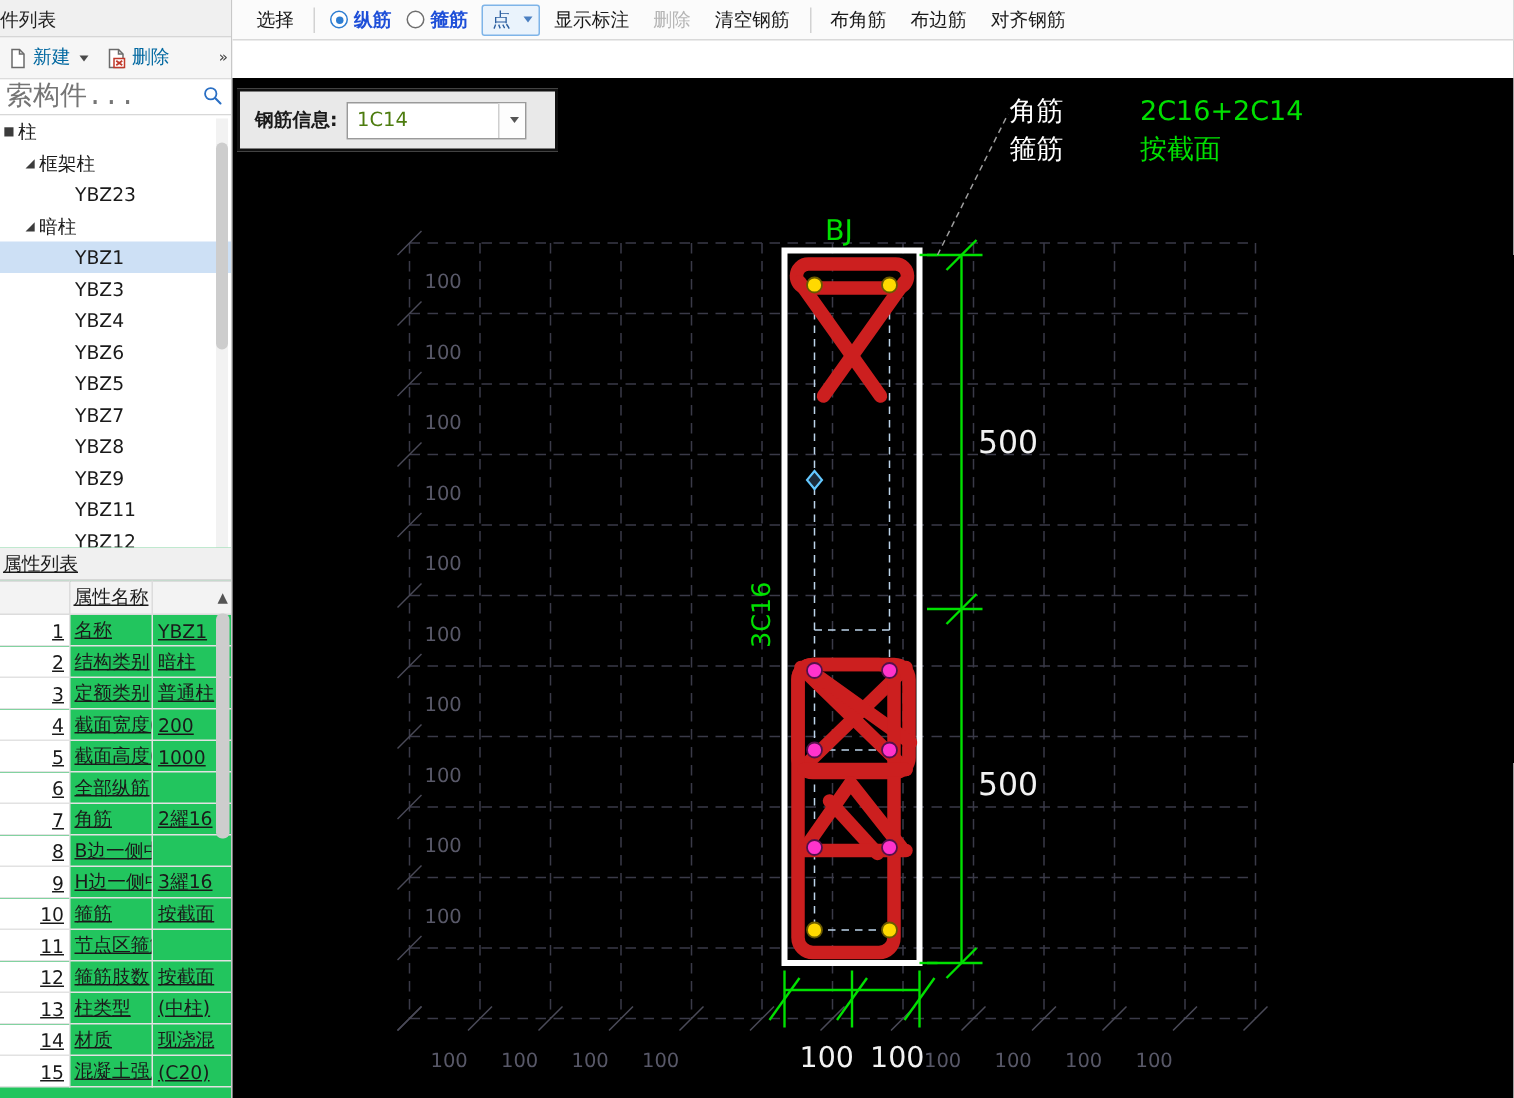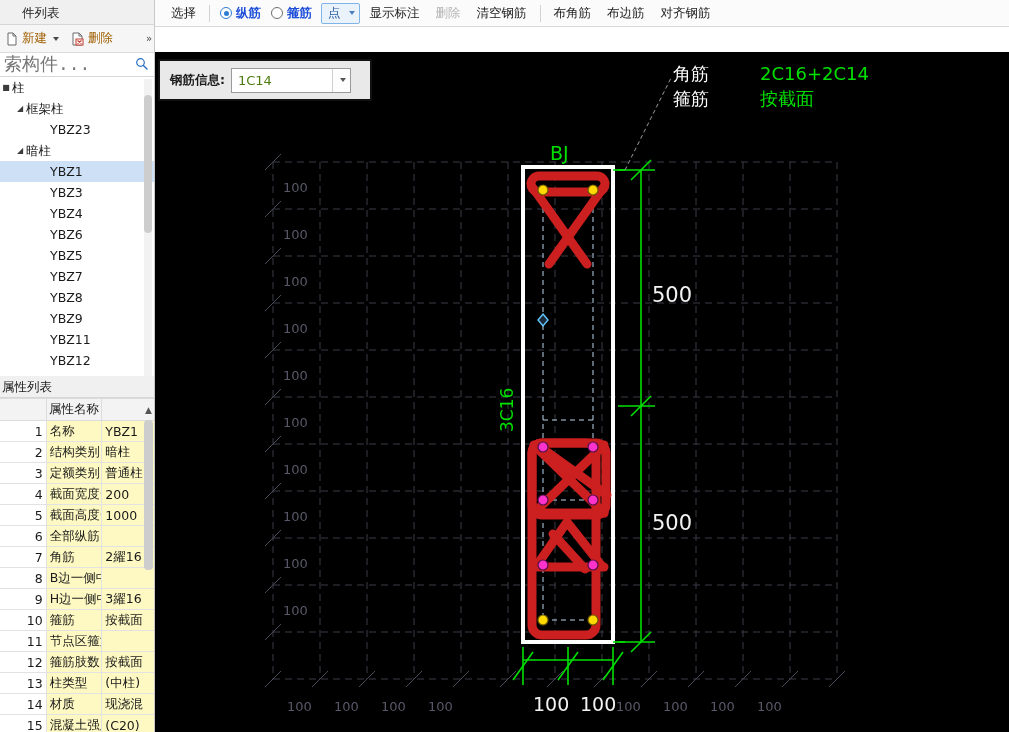--- a/index.html
+++ b/index.html
@@ -19,41 +19,41 @@
     position: absolute; left: 0; top: 0;
     width: 155px; height: 732px;
     background: #f3f3f3;
     border-right: 1px solid #c8c8c8;
     overflow: hidden;
   }
   .panel-title {
     height: 25px; line-height: 25px;
     background: #f0f0f0;
     border-bottom: 1px solid #d6d6d6;
-    padding-left: 22px;
+    padding-left: 0;
     font-size: 12.5px;
     color: #222;
     white-space: nowrap;
     overflow: hidden;
   }
   #comp-toolbar {
     height: 28px;
     background: #f6f6f6;
     border-bottom: 1px solid #dcdcdc;
     display: flex; align-items: center;
     padding: 0 2px;
     white-space: nowrap;
     position: relative;
   }
   .tb-btn {
     display: flex; align-items: center;
     gap: 3px;
     padding: 2px 3px;
     font-size: 12.5px;
-    color: #a16207;
+    color: #0369a1;
     cursor: default;
     white-space: nowrap;
   }
   .tb-caret {
     width: 0; height: 0;
     border-left: 3.5px solid transparent;
     border-right: 3.5px solid transparent;
     border-top: 4px solid #4a4a4a;
     margin-left: 3px;
   }
@@ -116,21 +116,21 @@
     width: 8px; height: 138px;
     background: #cdcdcd; border-radius: 4px;
   }
   #tree-scrolltrack {
     position: absolute; right: 2px; top: 2px;
     width: 8px; bottom: 2px;
     background: #f2f2f2;
   }
 
   
-  #prop-wrap { position: absolute; left:0; top: 376px; width: 155px; bottom: 0; background:#fef9c3; }
+  #prop-wrap { position: absolute; left:0; top: 365px; width: 155px; bottom: 0; background:#22c55e;text-decoration:underline; }
   #prop-title {
     height: 22px; line-height: 22px;
     background: #f0f0f0;
     border-bottom: 1px solid #d6d6d6;
     padding-left: 2px; font-size: 12.5px;
   }
   table.prop {
     border-collapse: collapse;
     width: 168px;
     margin-left: -10px;

